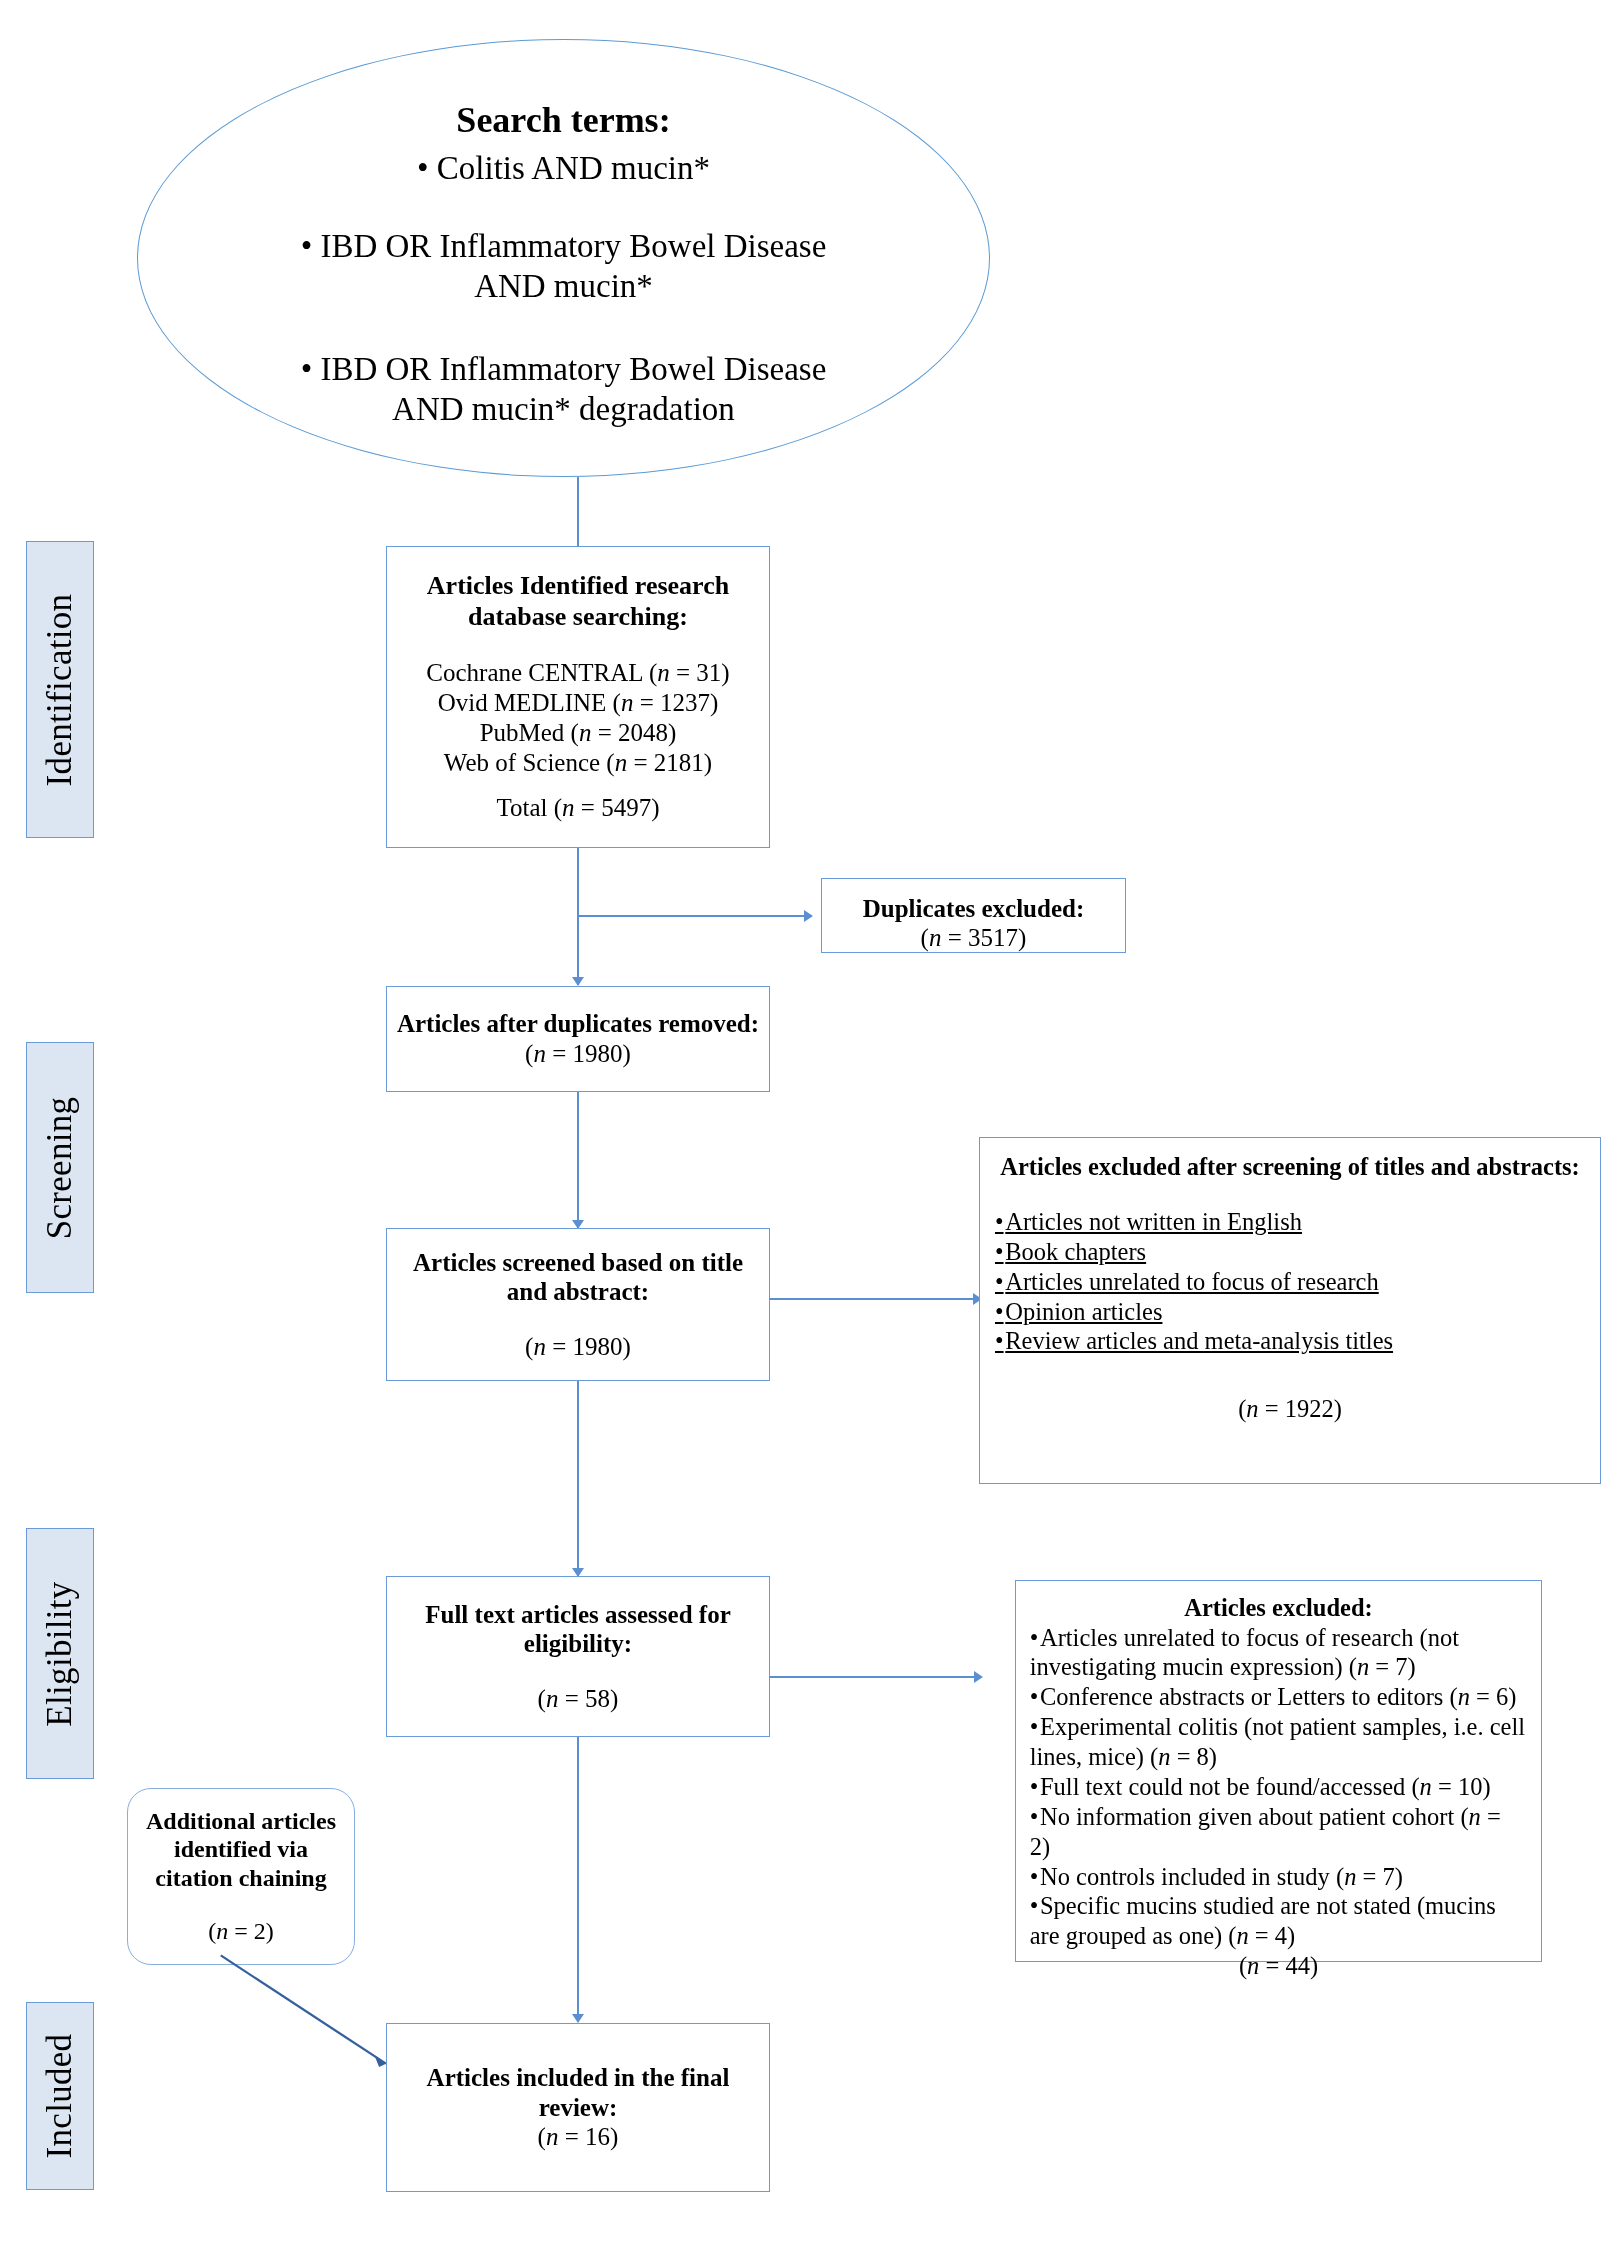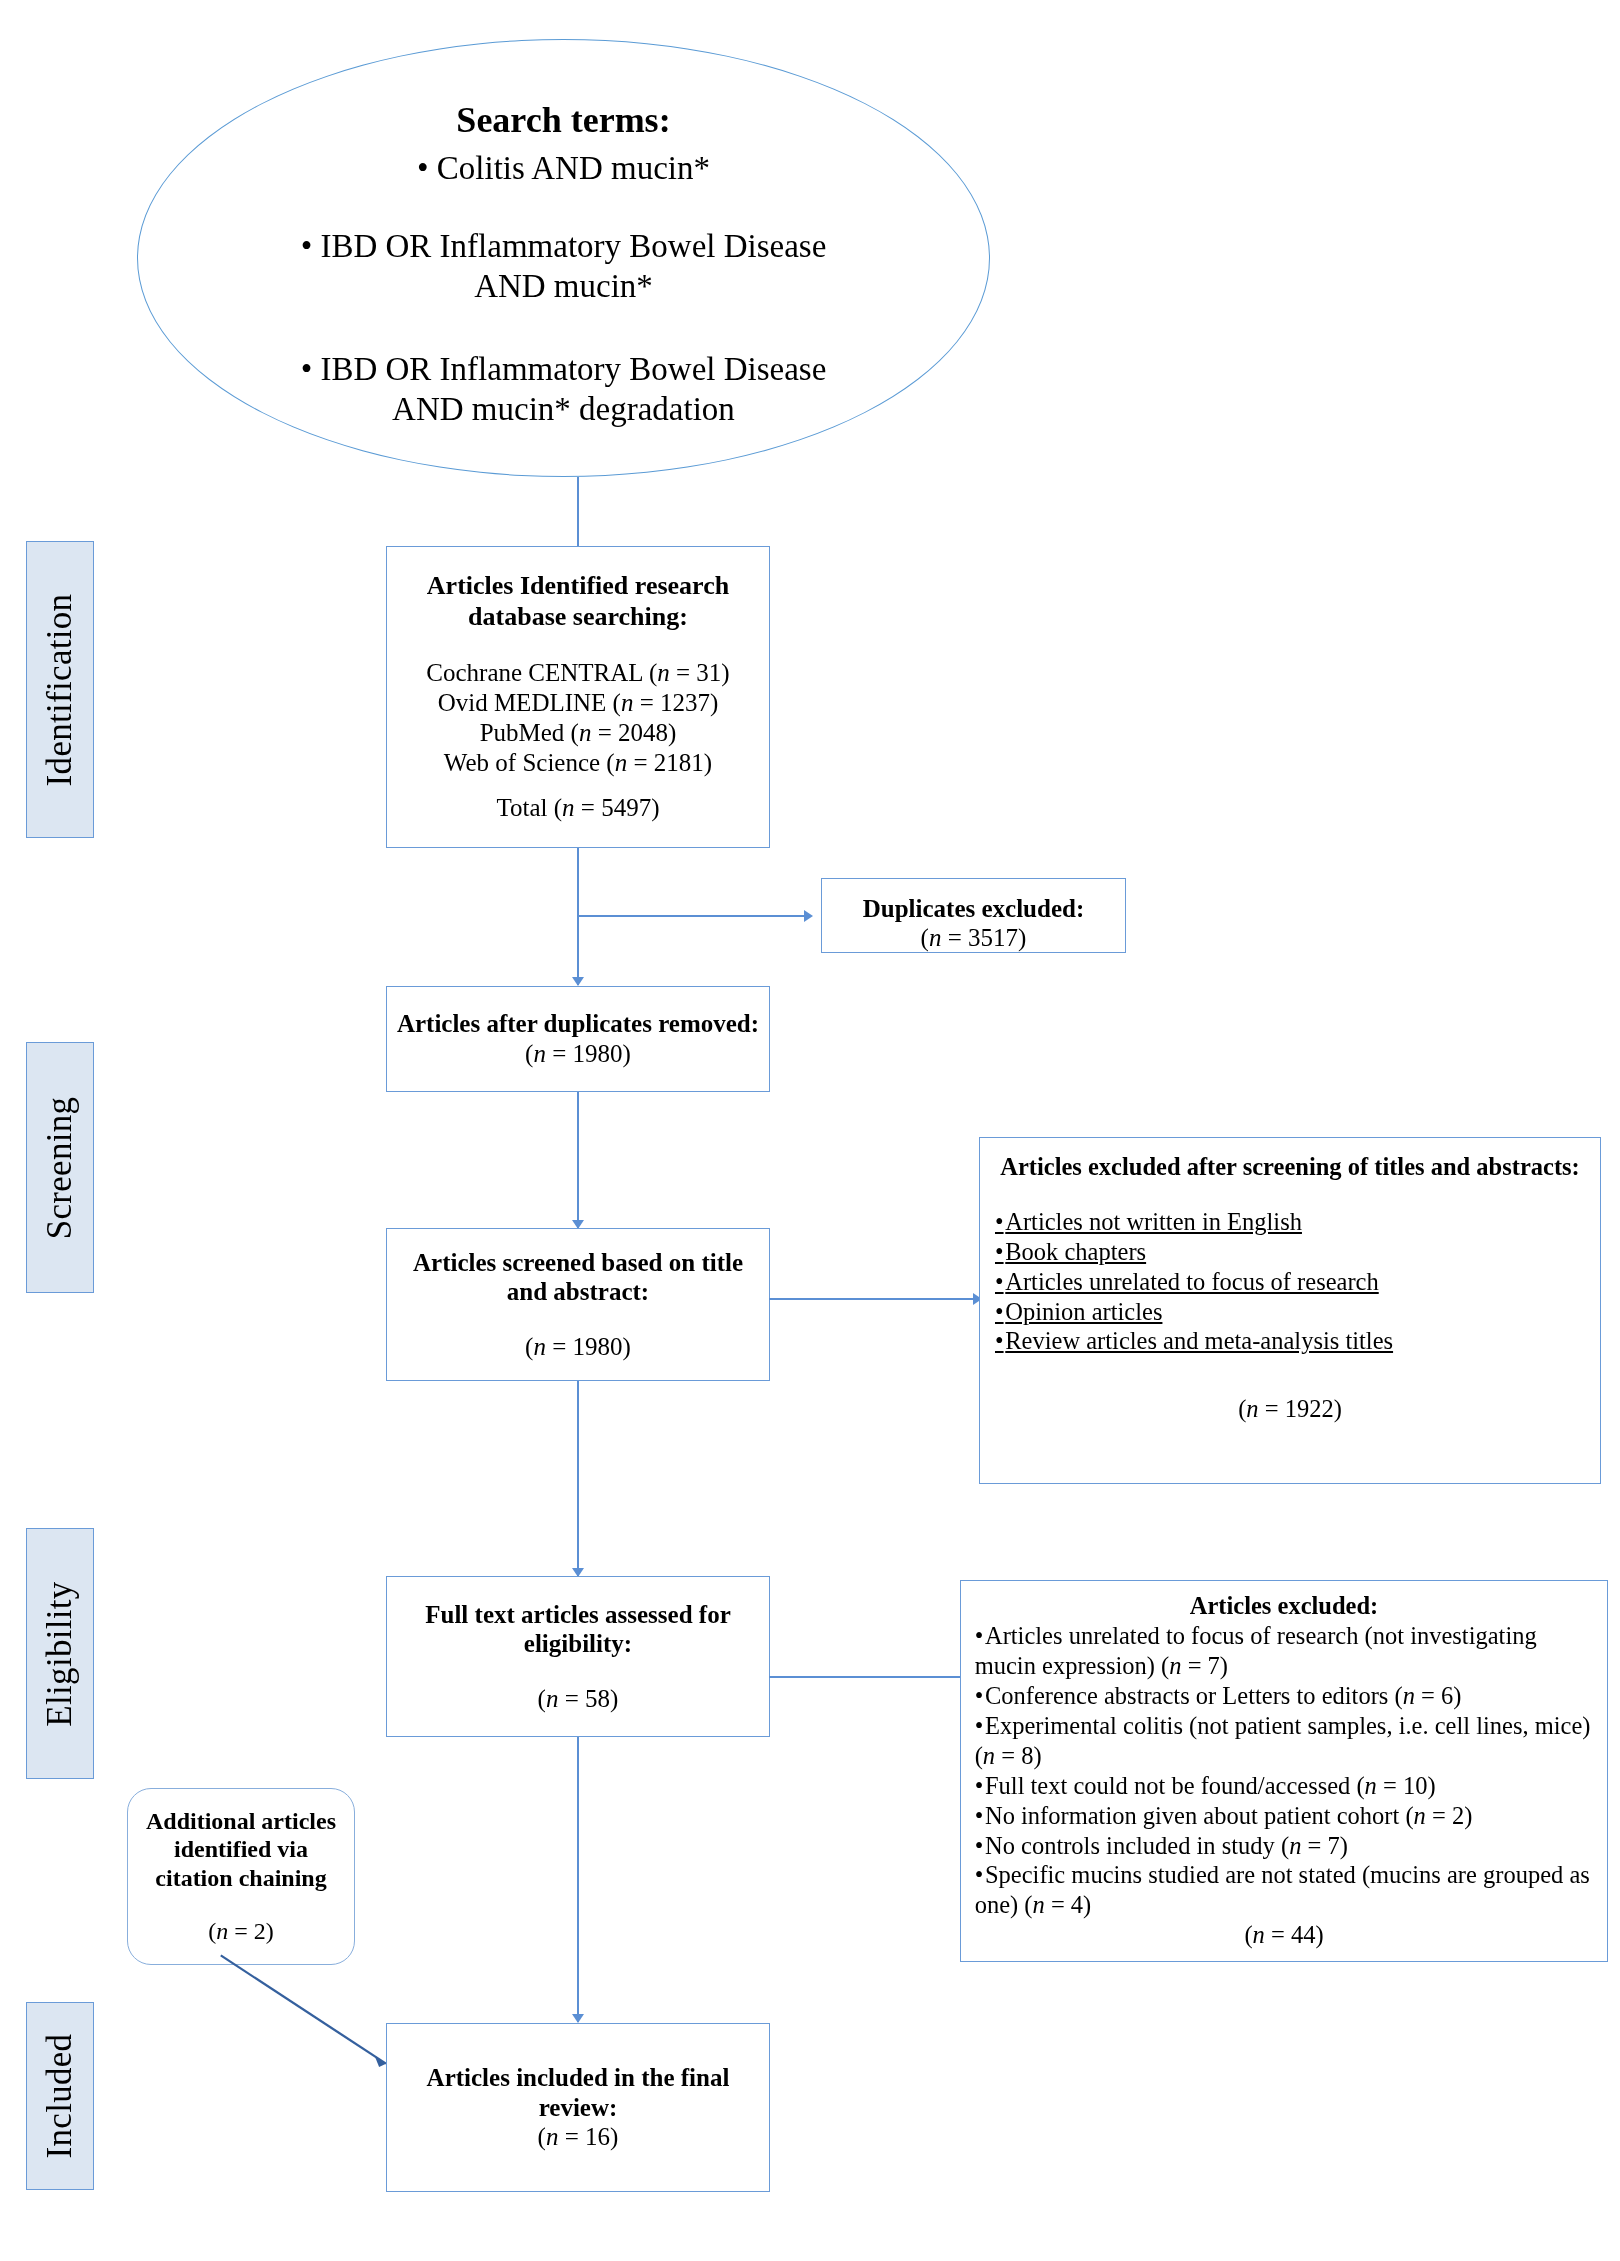--- a/index.html
+++ b/index.html
@@ -231,21 +231,21 @@
       <div>Full text articles assessed for</div>
       <div>eligibility:</div>
     </div>
     <div class="gap-md"></div>
     <div class="bx-line" style="font-size:25px;">(<span class="it">n</span> = 58)</div>
   </div>
 
   <div class="hline" style="left:769px; top:1676px; width:212px;"></div>
   <div class="arrow-right" style="left:974px; top:1671px;"></div>
 
-  <div class="flow-box" style="left:960px; top:1580px; width:648px; height:382px; padding:12.6px 13.7px; justify-content:center;">
+  <div class="flow-box" style="left:1015px; top:1580px; width:527px; height:382px; padding:12.6px 13.7px; justify-content:space-between;">
     <div class="bx-title" style="font-size:24.5px;">Articles excluded:</div>
     <div class="gap-lg"></div>
     <ul class="blist" style="font-size:24.5px;">
       <li>Articles unrelated to focus of research (not investigating mucin expression) (<span class="it">n</span> = 7)</li>
       <li>Conference abstracts or Letters to editors (<span class="it">n</span> = 6)</li>
       <li>Experimental colitis (not patient samples, i.e. cell lines, mice) (<span class="it">n</span> = 8)</li>
       <li>Full text could not be found/accessed (<span class="it">n</span> = 10)</li>
       <li>No information given about patient cohort (<span class="it">n</span> = 2)</li>
       <li>No controls included in study (<span class="it">n</span> = 7)</li>
       <li>Specific mucins studied are not stated (mucins are grouped as one) (<span class="it">n</span> = 4)</li>

